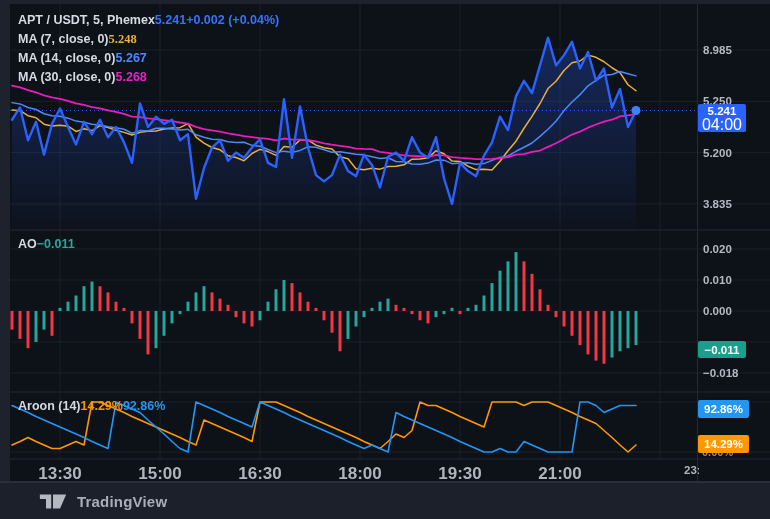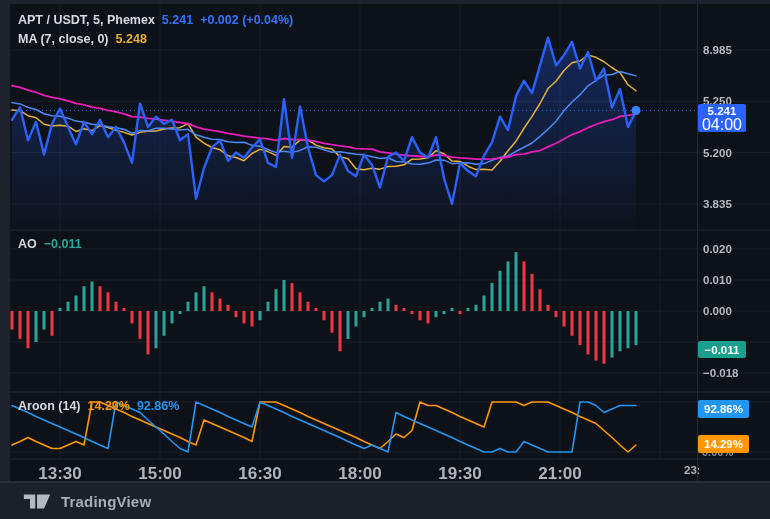--- a/index.html
+++ b/index.html
@@ -2,24 +2,24 @@
 <html><head>
 <meta charset="utf-8">
 <style>
   html,body{margin:0;padding:0;background:#10141d;}
   .frame{position:relative;width:770px;height:519px;background:#1e222d;overflow:hidden;
          font-family:"Liberation Sans",sans-serif;-webkit-font-smoothing:antialiased;}
   #plot{position:absolute;left:0;top:0;z-index:1;}
   .strip-left{position:absolute;left:0;top:0;width:10px;height:481px;background:#1e222d;z-index:3;}
   .strip-top{position:absolute;left:0;top:0;width:770px;height:4px;background:#1e222d;z-index:3;}
 
-  .lrow{position:absolute;left:18px;height:16px;display:flex;gap:7px;align-items:center;
+  .lrow{position:absolute;left:18px;height:16px;display:flex;align-items:center;
         font-size:12.5px;font-weight:600;z-index:6;white-space:nowrap;text-align:center;}
   .lt{color:#d6dae2;}
-  .c-blue{color:#3573ff;} .c-ma7{color:#e7b13c;} .c-ma14{color:#4d8af8;} .c-ma30{color:#ea1fc8;}
+  .c-blue{color:#3573ff;} .c-ma7{color:#e7b13c;font-family:Liberation Serif, serif;} .c-ma14{color:#4d8af8;} .c-ma30{color:#ea1fc8;}
   .c-teal{color:#2aa79b;} .c-aup{color:#ff9800;} .c-adn{color:#2196f3;}
 
   .tick{position:absolute;left:703px;transform:translateY(-50%);font-size:11.5px;font-weight:600;
         color:#b5b9c2;z-index:2;white-space:nowrap;}
   .badge{position:absolute;left:698px;color:#fff;border-radius:2px;display:flex;align-items:center;
          justify-content:center;font-size:11.5px;font-weight:700;z-index:5;}
   .badge-price{top:104px;width:48px;height:28px;background:#2962ff;flex-direction:column;line-height:13px;}
   .badge-price .sub{font-weight:400;font-size:16px;}
   .badge-ao{top:341px;width:48px;height:17px;background:#17a08c;}
   .badge-adn{top:400px;width:51px;height:18px;background:#2196f3;}
@@ -27,21 +27,21 @@
   .hidden-tick{position:absolute;left:702px;top:446px;font-size:11px;font-weight:600;color:#8b8f99;z-index:4;}
 
   .tscale{position:absolute;left:10px;top:459px;width:687px;height:22px;z-index:2;}
   .tlabel{position:absolute;top:5px;transform:translateX(-50%);font-size:17px;font-weight:600;color:#b0b4bd;}
   .tclip{position:absolute;left:674px;top:5px;width:15px;overflow:hidden;white-space:nowrap;
          font-size:11.5px;font-weight:600;color:#b0b4bd;}
   .rscale{position:absolute;left:697px;top:4px;width:73px;height:455px;z-index:1;}
 
   .footer{position:absolute;left:0;top:481px;width:770px;height:38px;background:#1b202b;
           border-top:2px solid #2a2f3c;box-sizing:border-box;z-index:6;display:flex;
-          align-items:center;padding-left:22px;gap:9px;}
+          align-items:center;padding-left:38px;gap:9px;}
   .tv-text{color:#a9adb8;font-size:15px;font-weight:700;letter-spacing:.2px;}
 </style>
 </head>
 <body>
 
 <div class="frame">
 
   <svg id="plot" width="770" height="481" viewBox="0 0 770 481">
       <rect x="10" y="4" width="760" height="226" fill="#0d1118"></rect>
       <rect x="10" y="230" width="760" height="162" fill="#0d1118"></rect>
@@ -170,20 +170,28 @@
 
   <div class="lrow" style="top:12px">
     <span class="lt">APT / USDT, 5, Phemex</span>
     <span class="c-blue">5.241</span>
     <span class="c-blue">+0.002 (+0.04%)</span>
   </div>
   <div class="lrow" style="top:31px">
     <span class="lt">MA (7, close, 0)</span>
     <span class="c-ma7">5.248</span>
   </div>
+  <div class="lrow" style="top:50px">
+    <span class="lt">MA (14, close, 0)</span>
+    <span class="c-ma14">5.267</span>
+  </div>
+  <div class="lrow" style="top:69px">
+    <span class="lt">MA (30, close, 0)</span>
+    <span class="c-ma30">5.268</span>
+  </div>
   <div class="lrow" style="top:236px">
     <span class="lt">AO</span>
     <span class="c-teal">−0.011</span>
   </div>
   <div class="lrow" style="top:398px">
     <span class="lt">Aroon (14)</span>
     <span class="c-aup">14.29%</span>
     <span class="c-adn">92.86%</span>
   </div>
 

